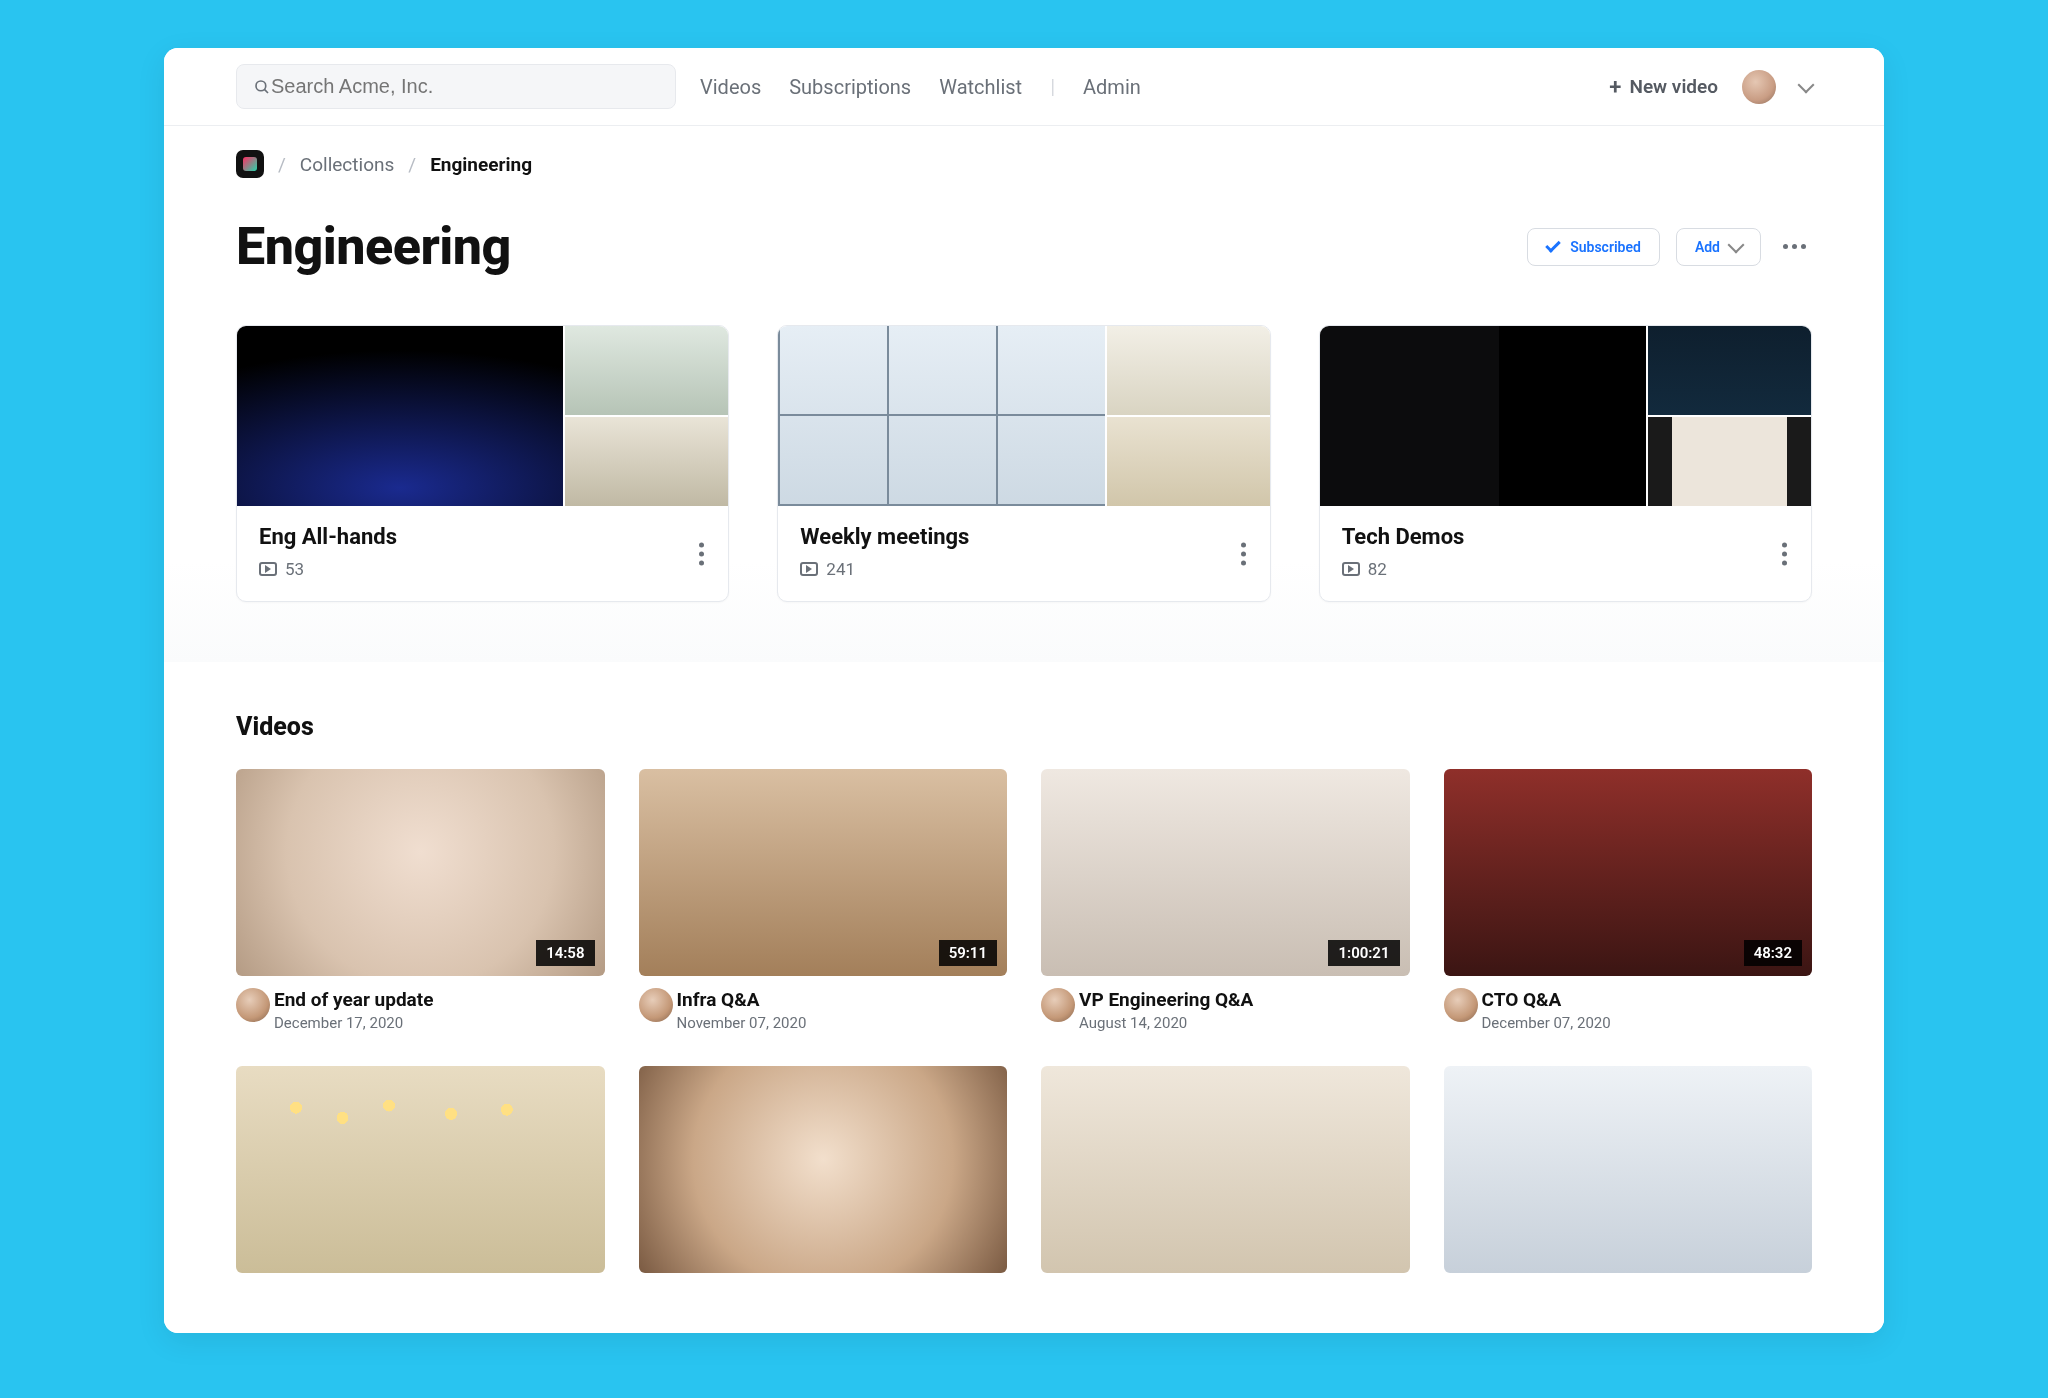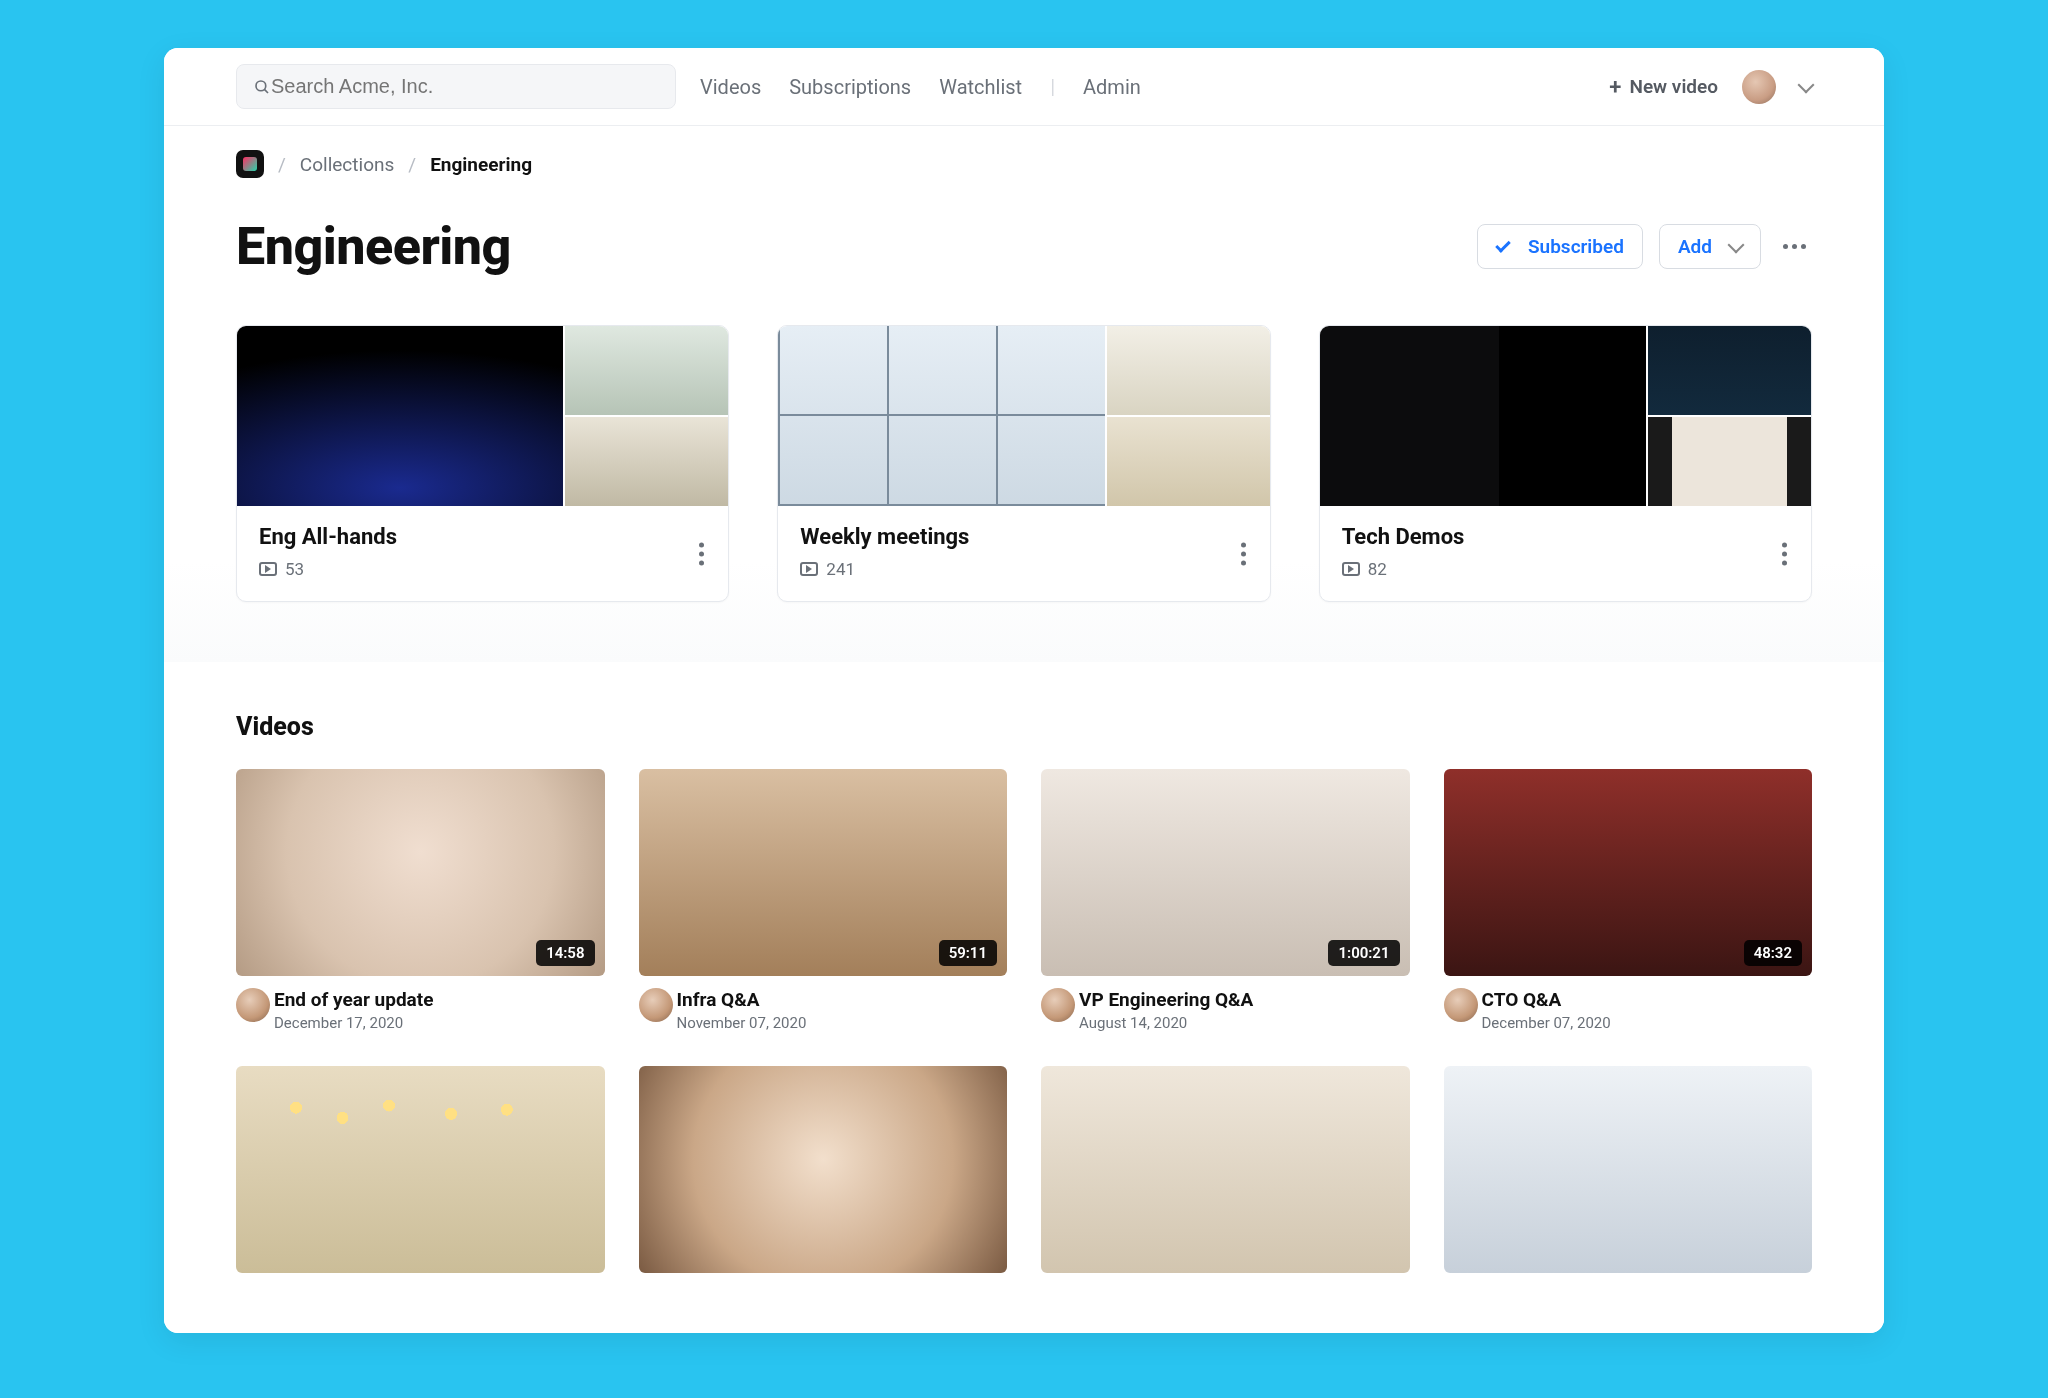--- a/index.html
+++ b/index.html
@@ -95,23 +95,23 @@
   .crumb-current { color:#111; font-weight:700; }
 
   
   .titlebar {
     display:flex; align-items:center; padding: 28px 72px 48px 72px;
     background:#fff;
   }
   .title { font-size: 52px; font-weight: 800; letter-spacing: -0.5px; }
   .title-actions { margin-left:auto; display:flex; align-items:center; gap:16px; }
   .btn-outline {
-    display:flex; align-items:center; gap:18px;
+    display:flex; align-items:center; gap:10px;
     border:1px solid #d8dce2; border-radius:8px;
-    padding:10px 18px; font-size:19px; font-weight:600;
+    padding:10px 18px; font-size:14px; font-weight:600;
     color:#1a73ff; background:#fff; cursor:pointer;
   }
   .check { width:14px;height:8px;border-left:3px solid #1a73ff;border-bottom:3px solid #1a73ff;transform:rotate(-45deg);margin-top:-4px;}
   .more-dots { display:flex; gap:4px; cursor:pointer; padding:6px;}
   .more-dots i { width:5px;height:5px;border-radius:50%;background:#6a7078;display:block;}
 
   
   .collections {
     display:grid; grid-template-columns: repeat(3, 1fr);
     gap: 48px; padding: 0 72px 60px 72px;
@@ -152,21 +152,21 @@
     display:grid; grid-template-columns: repeat(4, 1fr); gap: 34px 34px;
   }
   .video-card { display:flex; flex-direction:column; gap:12px; cursor:pointer; }
   .video-thumb {
     position:relative; width:100%; aspect-ratio: 16/9; border-radius:6px; overflow:hidden;
     background:#222;
   }
   .duration {
     position:absolute; right:10px; bottom:10px;
     background:rgba(0,0,0,.85); color:#fff; font-size:15px; font-weight:600;
-    padding:4px 10px; border-radius:5px;
+    padding:4px 10px; border-radius:0;
   }
   .video-meta { display:flex; gap:4px; align-items:flex-start; }
   .video-avatar { width:34px;height:34px;border-radius:50%;flex-shrink:0;
     background: radial-gradient(circle at 40% 35%, #e7cdb9, #c49877 60%, #7f5f48);
   }
   .video-title { font-size:19px; font-weight:700; line-height:1.25; }
   .video-date { font-size:15px; color:#6a7078; margin-top:2px; }
 
   
   .scene-stage { background: radial-gradient(120% 90% at 50% 90%, #1a2a8f, #000 85%); }

